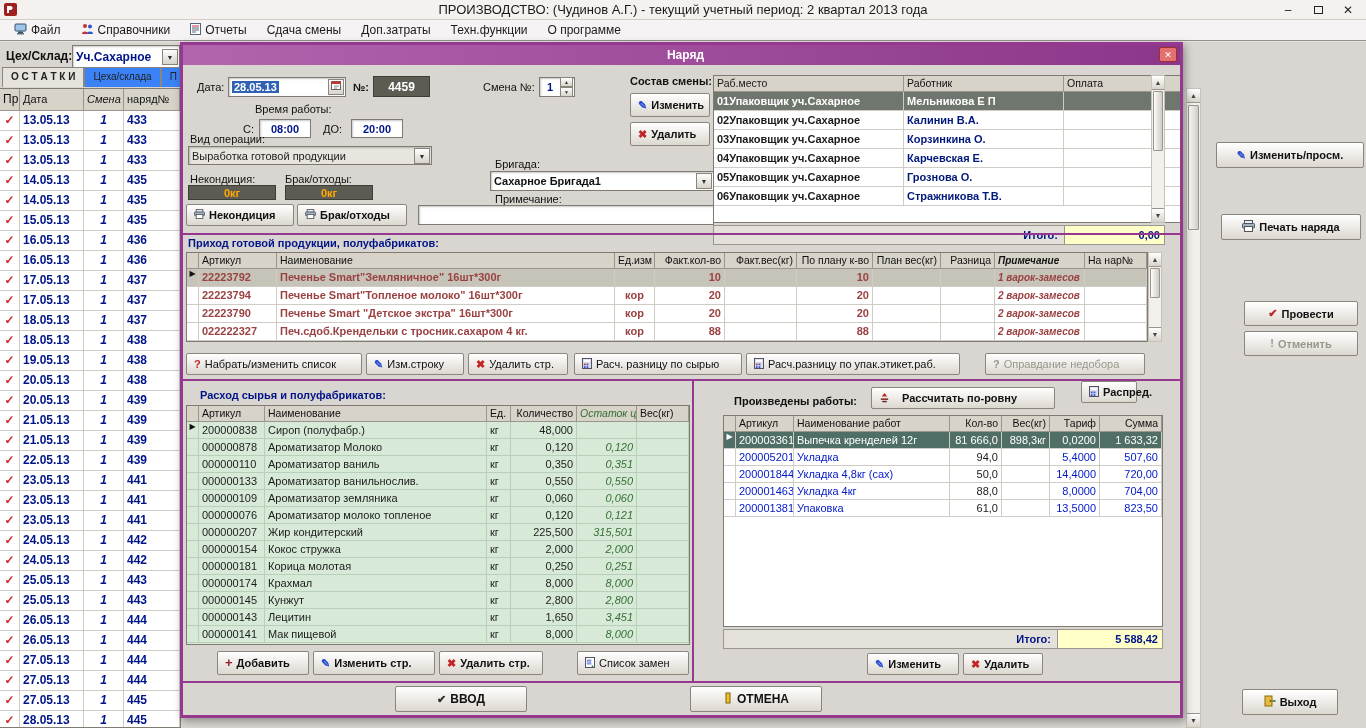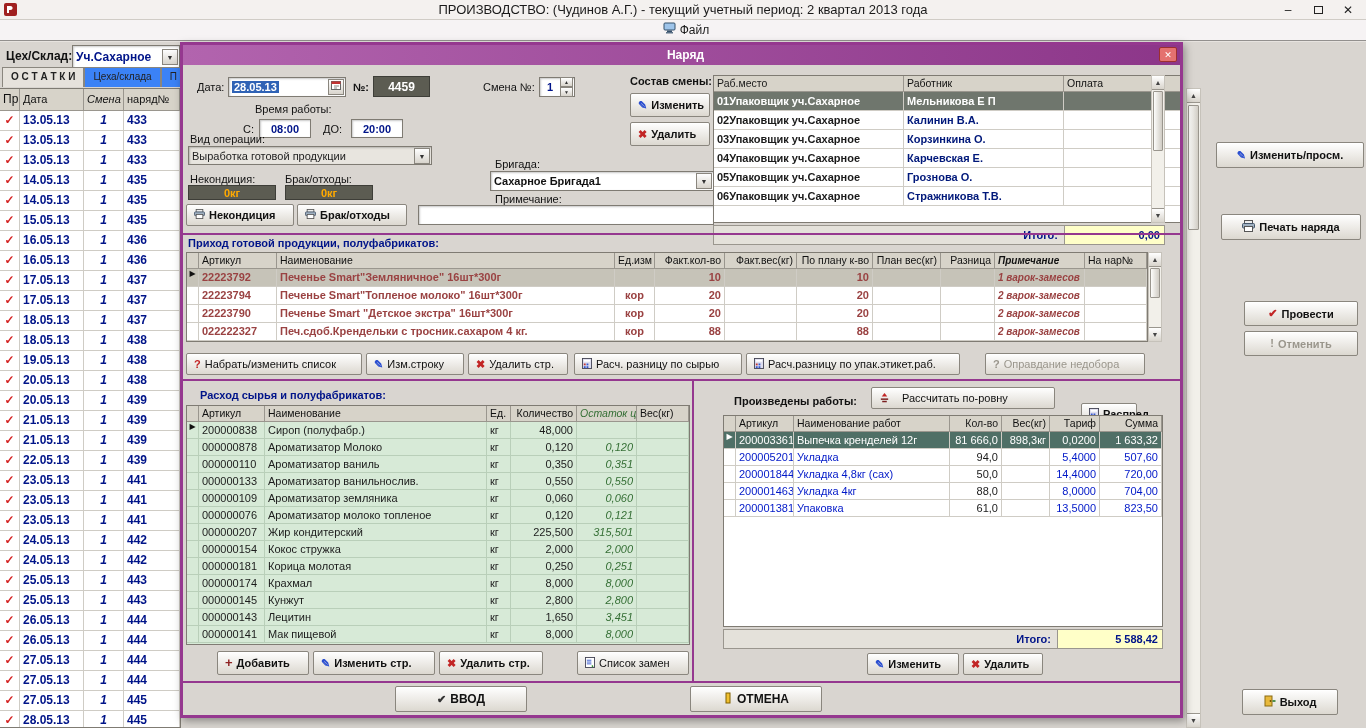--- a/index.html
+++ b/index.html
@@ -12,21 +12,21 @@
   .titlebar { position:absolute; left:0; top:0; width:1366px; height:20px; background:#f4f1ef;
               border-bottom:1px solid #d0ccc6; display:flex; align-items:center; }
   .app-icon { width:15px; height:15px; margin-left:3px; display:inline-block; }
   .titlebar .title { position:absolute; left:0; right:0; text-align:center; font-size:13px; color:#1a1a1a; }
   .win-controls { position:absolute; right:4px; top:0; height:20px; display:flex; align-items:center; gap:2px; }
   .wc { width:28px; height:18px; text-align:center; line-height:18px; font-size:12px; color:#222; cursor:default; }
   .wc-max-box { display:inline-block; width:9px; height:8px; border:1px solid #222; }
 
   
   .menubar { position:absolute; left:0; top:20px; width:1366px; height:22px; background:#f6f3f4;
-             border-bottom:2px groove #e7e3df; display:flex; align-items:center; padding-left:6px; gap:4px;flex-direction:column; }
+             border-bottom:2px groove #e7e3df; display:flex; align-items:center; padding-left:6px; gap:4px; }
   .menu-item { display:inline-flex; align-items:center; gap:4px; padding:2px 8px; font-size:12px; color:#1a1a1a; }
 
   
   .workarea { position:absolute; left:0; top:42px; width:1366px; height:686px; background:#d9d5d0; }
 
   
   .ws-label { position:absolute; left:6px; top:7px; font-weight:700; font-size:12px; color:#111; }
   .ws-combo { position:absolute; left:72px; top:3px; width:108px; height:24px; background:#fff;
               border:1px solid #7f7b73; box-shadow:inset 1px 1px 2px rgba(0,0,0,.2); display:flex; align-items:center; }
   .ws-combo .val { flex:1; padding-left:3px; font-weight:700; color:#001489; font-size:12px; white-space:nowrap; overflow:hidden; }
@@ -873,23 +873,23 @@
           <span>Список замен</span>
         </div>
 
         <span class="section-title" style="left:551px; top:330px; color:#111;">Произведены работы:</span>
         <div class="tbtn" style="left:688px; top:322px; width:184px;">
           <span><svg width="11" height="11" viewBox="0 0 12 12">
                 <path d="M3 5l3-4 3 4z" fill="#c22525"></path>
                 <rect x="2" y="7" width="8" height="1.6" fill="#7a2020"></rect>
                 <rect x="3.5" y="9.6" width="5" height="1.6" fill="#7a2020"></rect>
               </svg></span>
-          <span style="font-weight:400;padding-left:8px;">Рассчитать по-ровну</span>
-        </div>
-        <div class="tbtn" style="left:898px; top:338px; width:56px;">
+          <span style="font-weight:700;padding-left:8px;">Рассчитать по-ровну</span>
+        </div>
+        <div class="tbtn" style="left:898px; top:316px; width:56px;">
           <span><svg width="10" height="11" viewBox="0 0 11 12">
                 <rect x="0.5" y="0.5" width="10" height="11" fill="#dde" stroke="#445"></rect>
                 <rect x="2" y="2" width="7" height="2" fill="#fff"></rect>
                 <rect x="2" y="6" width="2" height="2" fill="#3355cc"></rect>
                 <rect x="5" y="6" width="2" height="2" fill="#3355cc"></rect>
                 <rect x="2" y="9" width="2" height="2" fill="#3355cc"></rect>
                 <rect x="5" y="9" width="2" height="2" fill="#3355cc"></rect>
               </svg></span>
           <span style="font-weight:700;">Распред.</span>
         </div>

